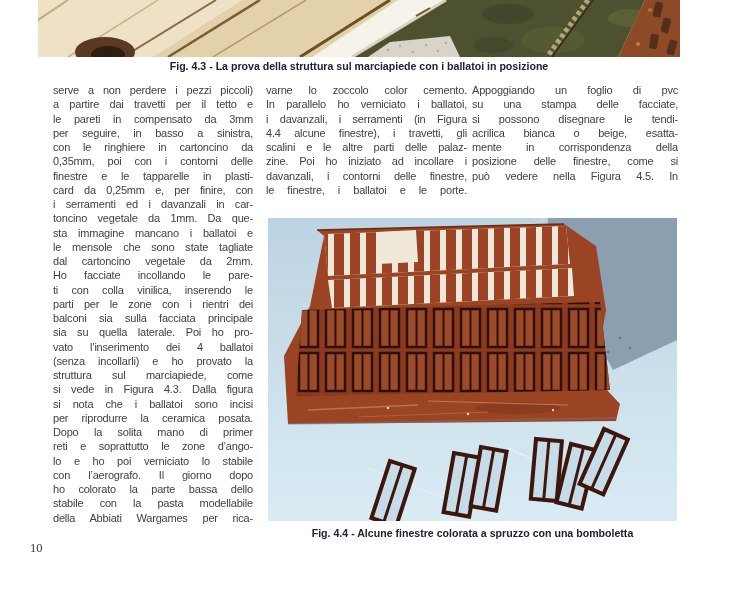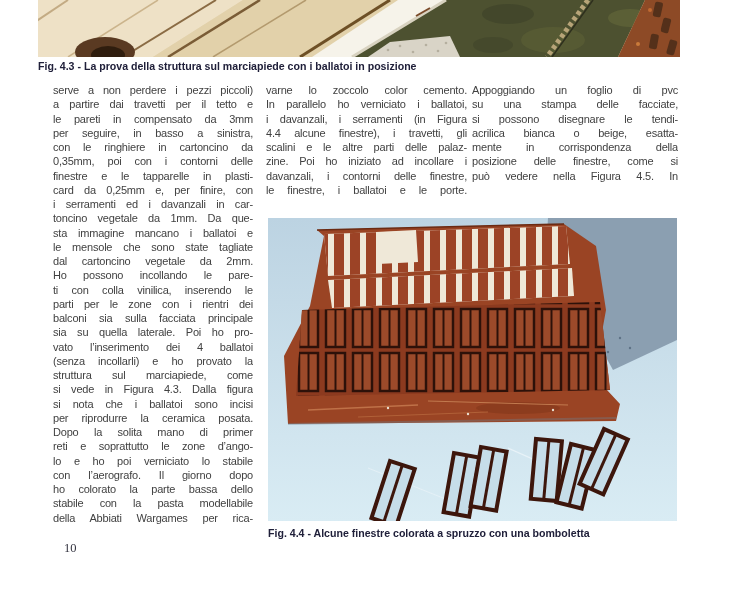--- a/index.html
+++ b/index.html
@@ -11,21 +11,21 @@
     overflow:hidden;
   }
   
   .photo{position:absolute;overflow:hidden;}
   .photo svg{display:block;width:100%;height:100%;}
   .photo43{left:38px;top:0;width:642px;height:57px;}
   .photo44{left:268px;top:218px;width:409px;height:303px;}
   
   .caption{
     position:absolute;
-    text-align:left;
+    text-align:center;
     font-size:10.6px;
     font-weight:bold;
     color:#20203a;
     letter-spacing:0px;
   }
   .caption43{left:38px;top:60px;width:642px;}
   .caption44{left:268px;top:527px;width:409px;}
   
   .col{
     position:absolute;
@@ -41,21 +41,21 @@
   .tline{
     text-align:justify;
     text-align-last:justify;
     white-space:normal;
     height:14.25px;
     overflow:hidden;
   }
   
   .pagenum{
     position:absolute;
-    left:64px;top:541px;
+    left:30px;top:541px;
     font-family:"Liberation Serif",serif;
     font-size:12.5px;
     color:#343440;
   }
 </style>
 </head>
 <body>
 
 <div class="page">
 
@@ -122,21 +122,21 @@
       <div class="tline">per seguire, in basso a sinistra,</div>
       <div class="tline">con le ringhiere in cartoncino da</div>
       <div class="tline">0,35mm, poi con i contorni delle</div>
       <div class="tline">finestre e le tapparelle in plasti-</div>
       <div class="tline">card da 0,25mm e, per finire, con</div>
       <div class="tline">i serramenti ed i davanzali in car-</div>
       <div class="tline">toncino vegetale da 1mm. Da que-</div>
       <div class="tline">sta immagine mancano i ballatoi e</div>
       <div class="tline">le mensole che sono state tagliate</div>
       <div class="tline">dal cartoncino vegetale da 2mm.</div>
-      <div class="tline">Ho possono incollando le pare-</div>
+      <div class="tline">Ho facciate incollando le pare-</div>
       <div class="tline">ti con colla vinilica, inserendo le</div>
       <div class="tline">parti per le zone con i rientri dei</div>
       <div class="tline">balconi sia sulla facciata principale</div>
       <div class="tline">sia su quella laterale. Poi ho pro-</div>
       <div class="tline">vato l’inserimento dei 4 ballatoi</div>
       <div class="tline">(senza incollarli) e ho provato la</div>
       <div class="tline">struttura sul marciapiede, come</div>
       <div class="tline">si vede in Figura 4.3. Dalla figura</div>
       <div class="tline">si nota che i ballatoi sono incisi</div>
       <div class="tline">per riprodurre la ceramica posata.</div>

